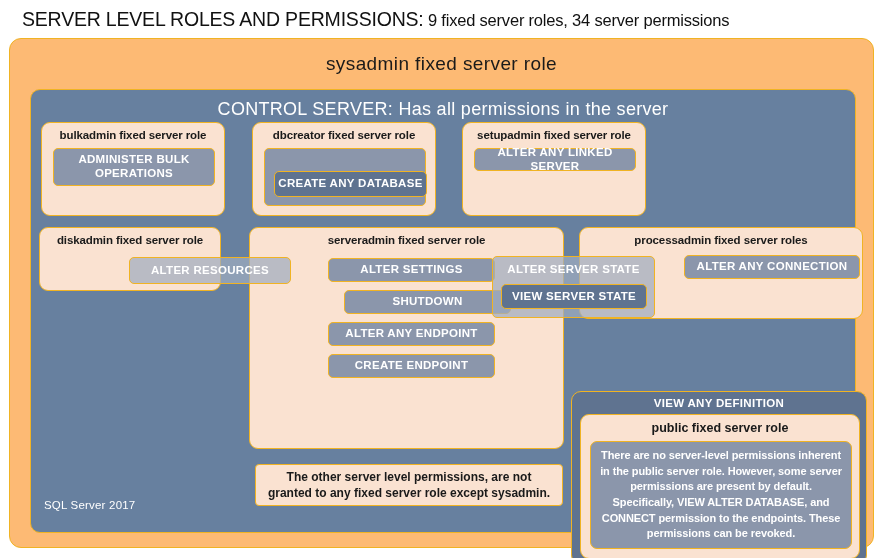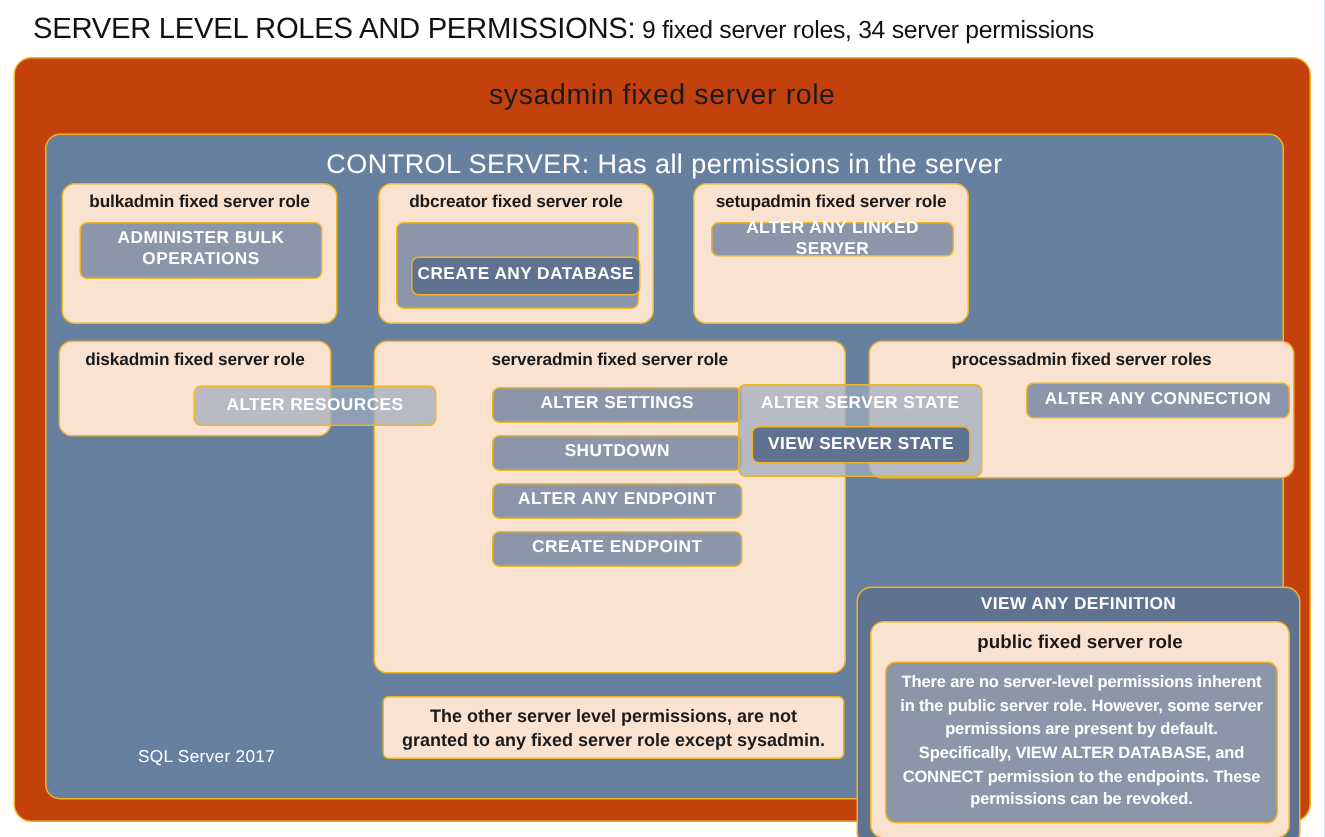--- a/index.html
+++ b/index.html
@@ -33,21 +33,21 @@
     letter-spacing: -0.2px;
   }
 
   
   #sysadmin-box {
     position: absolute;
     left: 9px;
     top: 38px;
     width: 865px;
     height: 510px;
-    background: #c2410c;
+    background: #fdba74;
     border: 1.6px solid #f0b323;
     border-radius: 12px;
     box-sizing: border-box;
   }
   #sysadmin-label {
     position: absolute;
     left: 0; right: 0;
     top: 14px;
     text-align: center;
     font-size: 19px;
@@ -214,21 +214,20 @@
   }
 
   
   #sql-version-label {
     position: absolute;
     left: 33px;
     top: 516px;
     font-size: 11.5px;
     color: #ffffff;
     letter-spacing: 0.2px;
-    margin-left: 48px;
   }
 </style>
 </head>
 <body>
 
 <div id="title-bar">
   <span id="title-main">SERVER LEVEL ROLES AND PERMISSIONS:</span><span id="title-sub"> 9 fixed server roles, 34 server permissions</span>
 </div>
 
 <div id="sysadmin-box">
@@ -256,21 +255,21 @@
     </div>
 
 
     <div class="role-card" style="left:8px; top:137px; width:182px; height:64px;">
       <div class="role-title">diskadmin  fixed server role</div>
     </div>
 
     <div class="role-card" style="left:218px; top:137px; width:315px; height:222px;">
       <div class="role-title">serveradmin fixed server role</div>
       <div class="perm" style="left:78px; top:30px; width:167px; height:24px;">ALTER SETTINGS</div>
-      <div class="perm" style="left:78px; top:62px; width:167px; height:24px;">SHUTDOWN</div>
+      <div class="perm" style="left:94px; top:62px; width:167px; height:24px;">SHUTDOWN</div>
       <div class="perm" style="left:78px; top:94px; width:167px; height:24px;">ALTER ANY ENDPOINT</div>
       <div class="perm" style="left:78px; top:126px; width:167px; height:24px;">CREATE  ENDPOINT</div>
     </div>
 
     <div class="role-card" style="left:548px; top:137px; width:284px; height:92px;">
       <div class="role-title">processadmin fixed server roles</div>
       <div class="perm" style="left:68px; top:27px; width:176px; height:24px;margin-left:36px;">ALTER ANY CONNECTION</div>
     </div>
 
     <div class="perm translucent" style="left:98px; top:167px; width:162px; height:27px;">ALTER RESOURCES</div>

